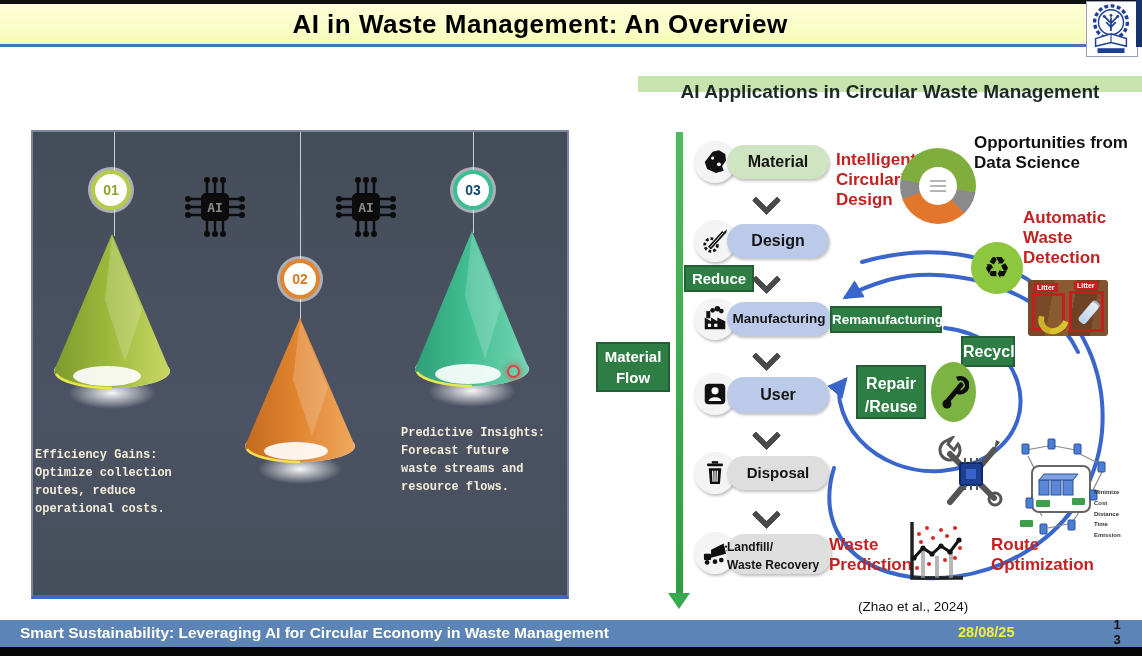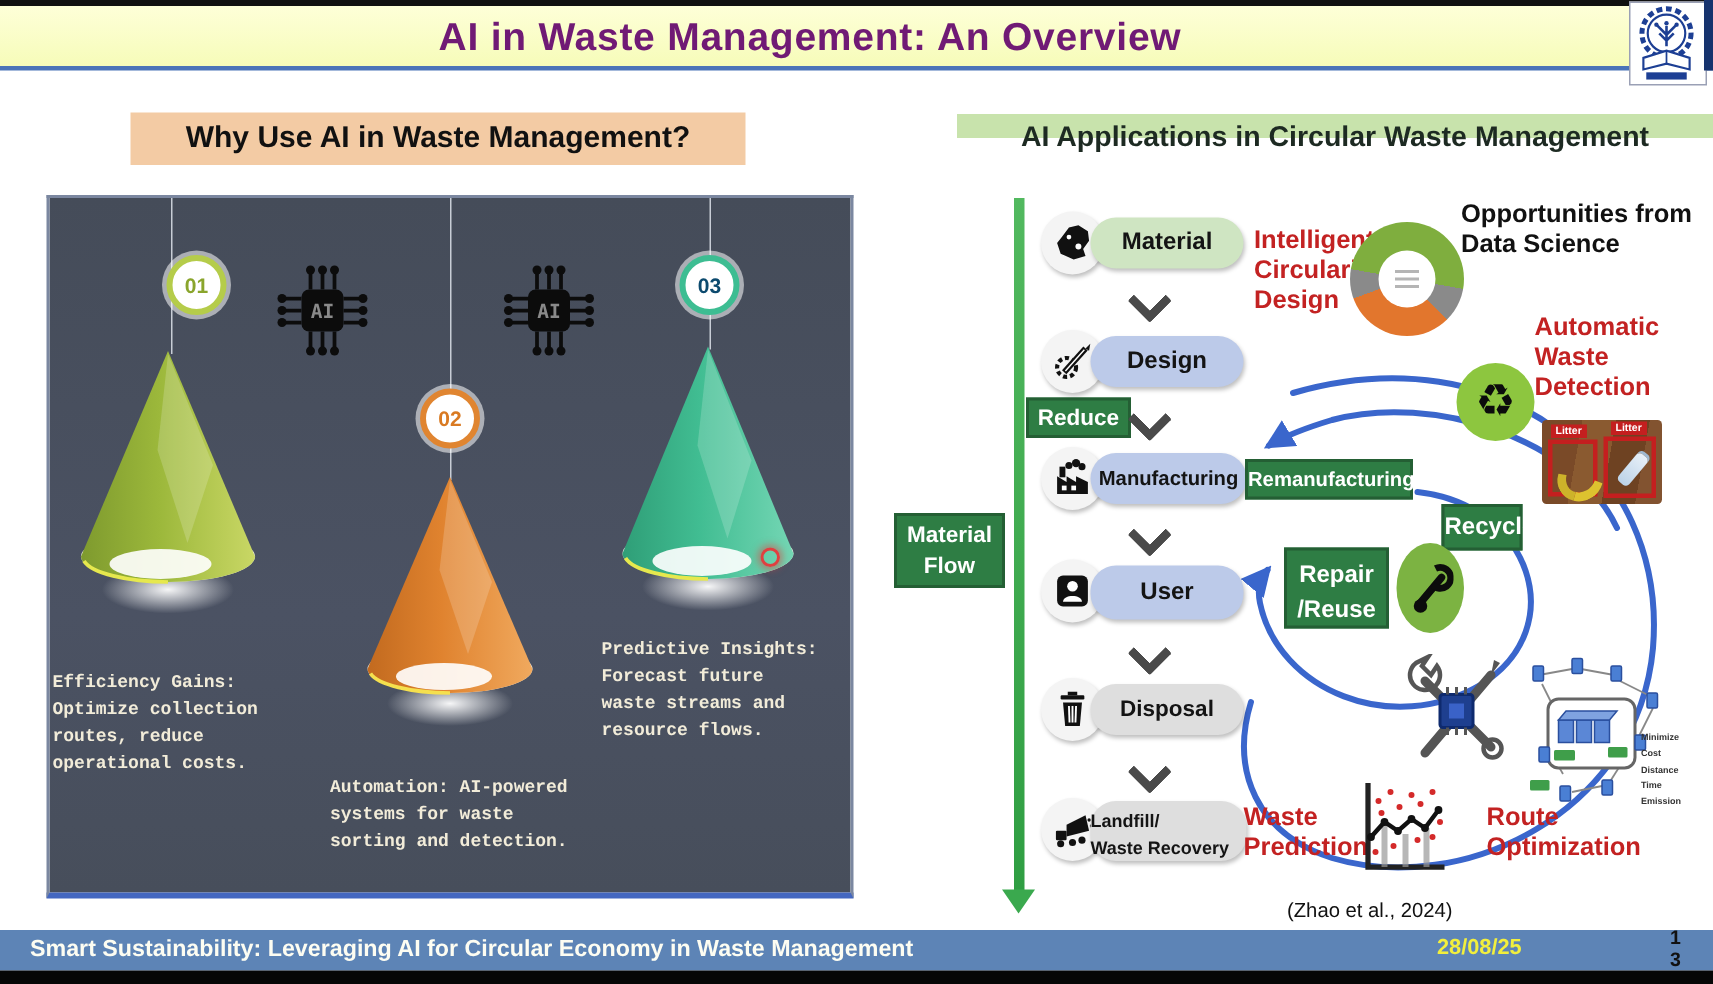--- a/index.html
+++ b/index.html
@@ -5,21 +5,21 @@
   html,body{margin:0;padding:0;background:#ffffff;}
   .slide{position:relative;width:1142px;height:656px;overflow:hidden;background:#ffffff;
          font-family:"Liberation Sans","DejaVu Sans",sans-serif;}
   .abs{position:absolute;}
   .pre{white-space:pre-line;}
 
   
   .top-line{left:0;top:0;width:1142px;height:4px;background:#101010;}
   .header-band{left:0;top:4px;width:1142px;height:40px;
      background:linear-gradient(#feffd8,#f6fcb9);border-bottom:3px solid #4a74b8;}
-  .slide-title{left:0;top:9px;width:1080px;text-align:center;color:#701a75;
+  .slide-title{left:0;top:9px;width:1080px;text-align:center;color:#000000;
      font-size:26px;font-weight:bold;letter-spacing:.5px;}
   .logo-box{left:1086px;top:1px;width:50px;height:54px;background:#fff;border:1px solid #9aa0b5;}
   .right-edge{left:1136px;top:0;width:6px;height:47px;background:#16336e;}
 
   
   .left-heading{left:87px;top:75px;width:410px;height:35px;background:#f3cba4;
      color:#111;font-size:20px;font-weight:bold;text-align:center;line-height:35px;}
   .right-heading{left:638px;top:76px;width:504px;height:16px;background:#c8e3ac;
      color:#1d2a22;font-size:19px;font-weight:bold;text-align:center;line-height:32px;}
 
@@ -104,21 +104,20 @@
       <circle cx="17" cy="15" r="1.5" fill="#1d3f94"></circle>
         <circle cx="31" cy="15" r="1.5" fill="#1d3f94"></circle>
       <circle cx="24" cy="14" r="1.5" fill="#1d3f94"></circle>
       <path d="M8,38 L24,33 L40,38 L40,46 L24,42 L8,46 Z" fill="#fff" stroke="#1d3f94" stroke-width="1.5"></path>
       <path d="M24,33 L24,42" stroke="#1d3f94" stroke-width="1.2"></path>
       <rect x="10" y="48" width="28" height="5" fill="#1d3f94"></rect>
     </svg>
   </div>
   <div class="abs right-edge"></div>
 
-  <div class="abs left-heading">Why Use AI in Waste Management?</div>
   <div class="abs right-heading">AI Applications in Circular Waste Management</div>
 
   <div class="abs dark-panel">
 
     <div class="abs hang-line" style="left:81px;height:104px;"></div>
     <div class="abs hang-line" style="left:267px;height:188px;"></div>
     <div class="abs hang-line" style="left:440px;height:101px;"></div>
 
     <svg class="abs" style="left:14px;top:98px;" width="130" height="190" viewBox="0 0 130 190">
       <defs>
@@ -173,21 +172,21 @@
           </radialGradient>
       </defs>
       <ellipse cx="64" cy="164" rx="44" ry="16" fill="url(#glow3)"></ellipse>
       <ellipse cx="64" cy="142" rx="57" ry="17" fill="#efede4"></ellipse>
       <path d="M64,4 L7,142 A57,17 0 0,0 121,142 Z" fill="url(#c3g)"></path>
       <path d="M64,6 L93,80 L77,132 L57,70 Z" fill="#ffffff" opacity=".18"></path>
       <path d="M9,145 A57,17 0 0,0 64,159" stroke="#e6e84e" stroke-width="2.5" fill="none"></path>
       <ellipse cx="60" cy="147" rx="33" ry="10" fill="#ffffff" opacity=".9"></ellipse>
     </svg>
 
-    <div class="abs badge b1" style="left:78px;top:38px;">01</div>
+    <div class="abs badge b1" style="left:58px;top:38px;">01</div>
     <div class="abs badge b2" style="left:247px;top:127px;">02</div>
     <div class="abs badge b3" style="left:420px;top:38px;">03</div>
 
     <svg class="abs" style="left:150px;top:43px;" width="64" height="64" viewBox="0 0 64 64">
       <g stroke="#0c0c0c" stroke-width="2.5">
         <line x1="24" y1="5" x2="24" y2="18"></line>
           <line x1="32" y1="5" x2="32" y2="18"></line>
           <line x1="40" y1="5" x2="40" y2="18"></line>
         <line x1="24" y1="46" x2="24" y2="59"></line>
           <line x1="32" y1="46" x2="32" y2="59"></line>
@@ -246,23 +245,20 @@
           <circle cx="59" cy="40" r="3"></circle>
       </g>
       <rect x="18" y="18" width="28" height="28" rx="5" fill="#0c0c0c"></rect>
       <text x="32" y="37" text-anchor="middle" font-size="13" font-weight="bold" font-family="DejaVu Sans Mono, monospace" fill="#8a8a8a">AI</text>
     </svg>
 
     <div class="abs panel-text pre" style="left:2px;top:314px;width:160px;">Efficiency Gains:
 Optimize collection
 routes, reduce
 operational costs.</div>
-    <div class="abs panel-text pre" style="left:187px;top:384px;width:170px;">Automation: AI-powered
-systems for waste
-sorting and detection.</div>
     <div class="abs panel-text pre" style="left:368px;top:292px;width:146px;">Predictive Insights:
 Forecast future
 waste streams and
 resource flows.</div>
 
     <div class="abs red-ring" style="left:474px;top:233px;"></div>
   </div>
 
   <svg class="abs" style="left:580px;top:120px;" width="562" height="500" viewBox="580 120 562 500">
     <defs>

